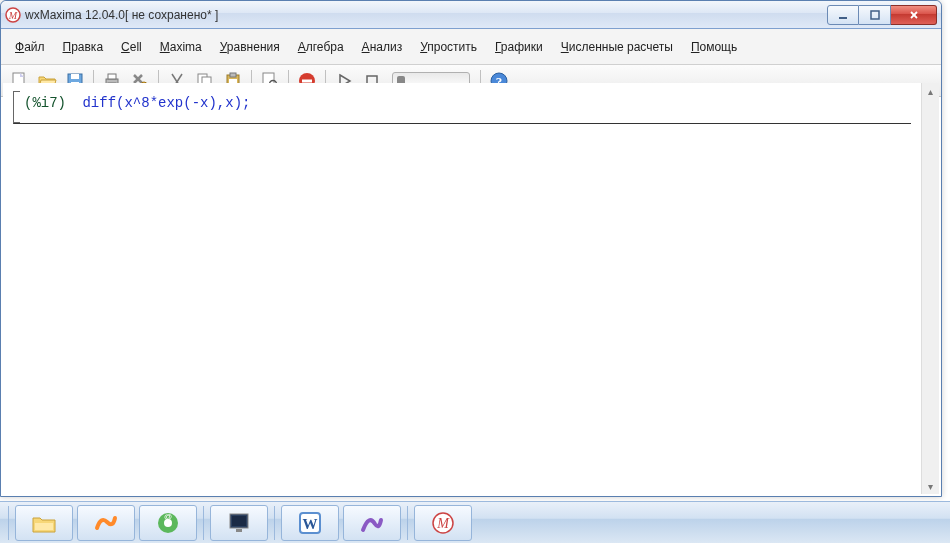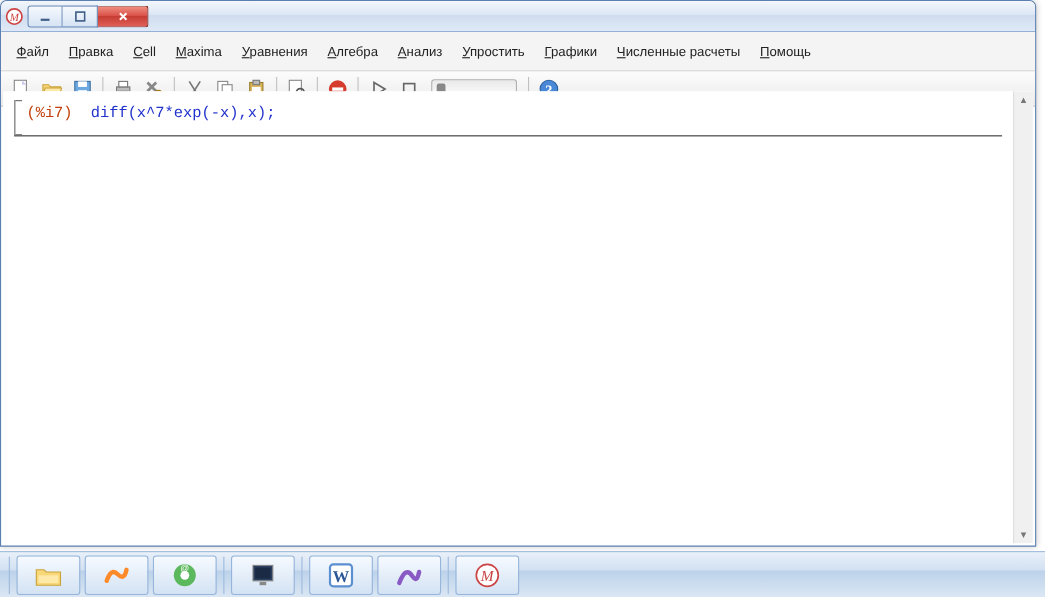--- a/index.html
+++ b/index.html
@@ -151,21 +151,21 @@
     margin-bottom: 0;
   }
   .cell::before, .cell::after {
     content:"";
     position:absolute;
     left:0; width:6px; height:1px; background:#666;
   }
   .cell::before { top:0; }
   .cell::after { bottom:0; }
   .iline, .oline { line-height: 20px; }
-  .label { color: #c2410c; margin-right: 8px; text-align: center; }
+  .label { color: #14532d; margin-right: 8px; text-align: center; }
   .input-code { color: #2233cc; }
   .ocontent { color:#222; font-family: Georgia, 'Times New Roman', serif; font-style: italic; }
   .ocontent .rm { font-style: normal; font-family:"Courier New",monospace; }
   .sup { font-size: 0.7em; vertical-align: super; font-style: italic; }
   
   .taskbar {
     position:absolute;
     left:0; right:0; bottom:0;
     height:42px;
     background: linear-gradient(to bottom,#e9f0f9 0%,#d2e1f2 40%,#bcd2ea 41%,#dbe7f4 100%);
@@ -188,20 +188,21 @@
 <body>
 
 <div class="window">
   <div class="titlebar">
     <span class="title-icon">
       <svg viewBox="0 0 16 16">
           <circle cx="8" cy="8" r="7" fill="#fff" stroke="#c44" stroke-width="1.5"></circle>
           <text x="8" y="12" text-anchor="middle" font-size="10" fill="#c44" font-family="Georgia" font-style="italic">M</text>
         </svg>
     </span>
+    <span class="title-text">wxMaxima 12.04.0[ не сохранено* ]</span>
     <div class="win-controls">
       <div class="wbtn min">
           <svg viewBox="0 0 10 10">
             <rect x="1" y="7" width="8" height="2" fill="#415f87"></rect>
           </svg>
         </div>
       <div class="wbtn max">
           <svg viewBox="0 0 10 10">
             <rect x="1" y="1" width="8" height="8" fill="none" stroke="#415f87" stroke-width="1.5"></rect>
           </svg>
@@ -320,21 +321,21 @@
           <text x="10" y="15" text-anchor="middle" fill="#fff" font-size="13" font-family="Georgia" font-weight="bold">?</text>
         </svg>
       </div>
   </div>
 
   <div class="docarea">
     <div class="doc-inner">
       <div class="cell">
         <div class="iline">
           <span class="label">(%i7)</span>
-          <span class="input-code">diff(x^7*exp(-x),x);</span>
+          <span class="input-code">diff(x^8*exp(-x),x);</span>
         </div>
       </div>
     </div>
     <div class="vscroll">
       <div class="sarrow">▴</div>
       <div class="sarrow">▾</div>
     </div>
   </div>
 </div>
 

